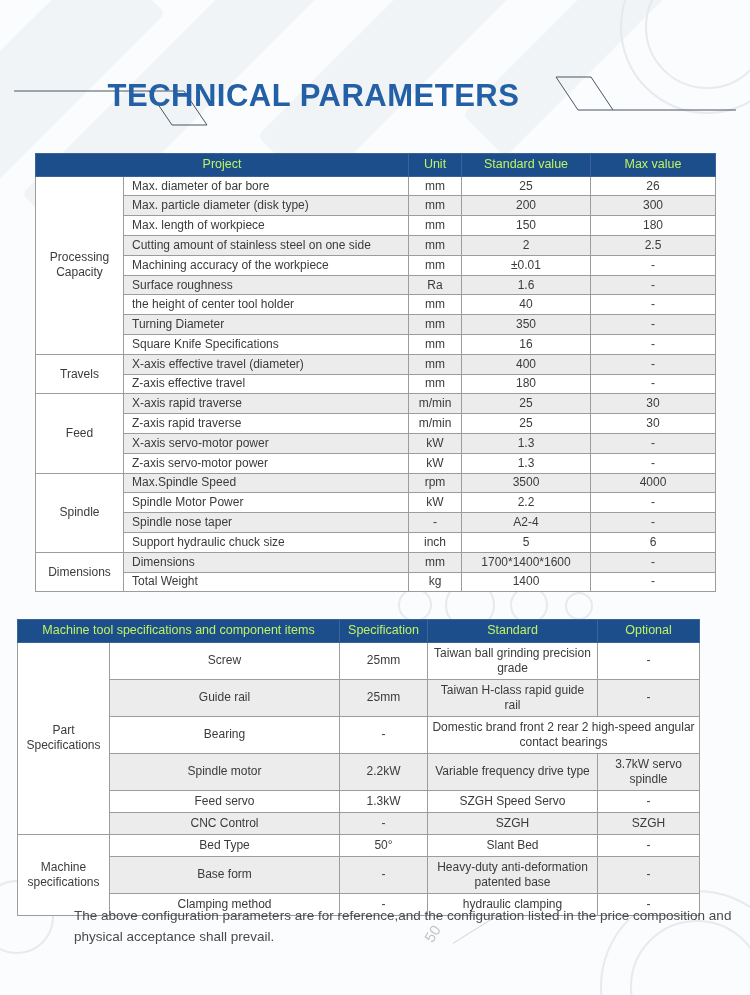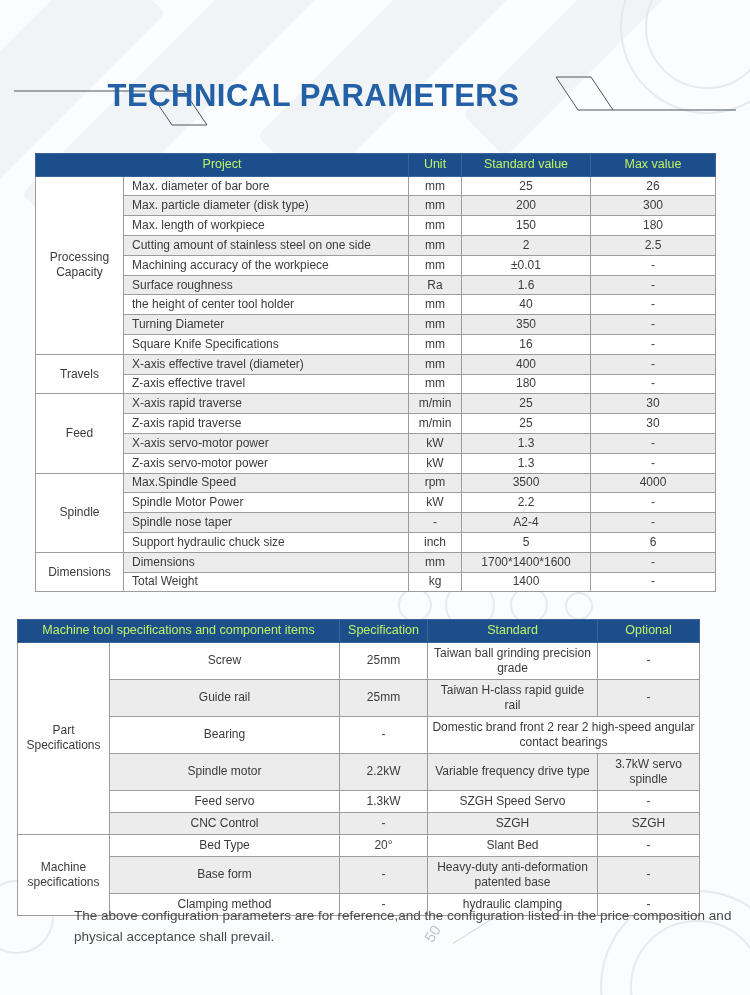--- a/index.html
+++ b/index.html
@@ -276,21 +276,21 @@
       </tr>
       <tr>
         <td>CNC Control</td>
         <td>-</td>
         <td>SZGH</td>
         <td>SZGH</td>
       </tr>
       <tr>
         <td class="group-cell" rowspan="3">Machine specifications</td>
         <td>Bed Type</td>
-        <td>20°</td>
+        <td>50°</td>
         <td>Slant Bed</td>
         <td>-</td>
       </tr>
       <tr>
         <td>Base form</td>
         <td>-</td>
         <td>Heavy-duty anti-deformation patented base</td>
         <td>-</td>
       </tr>
       <tr>

